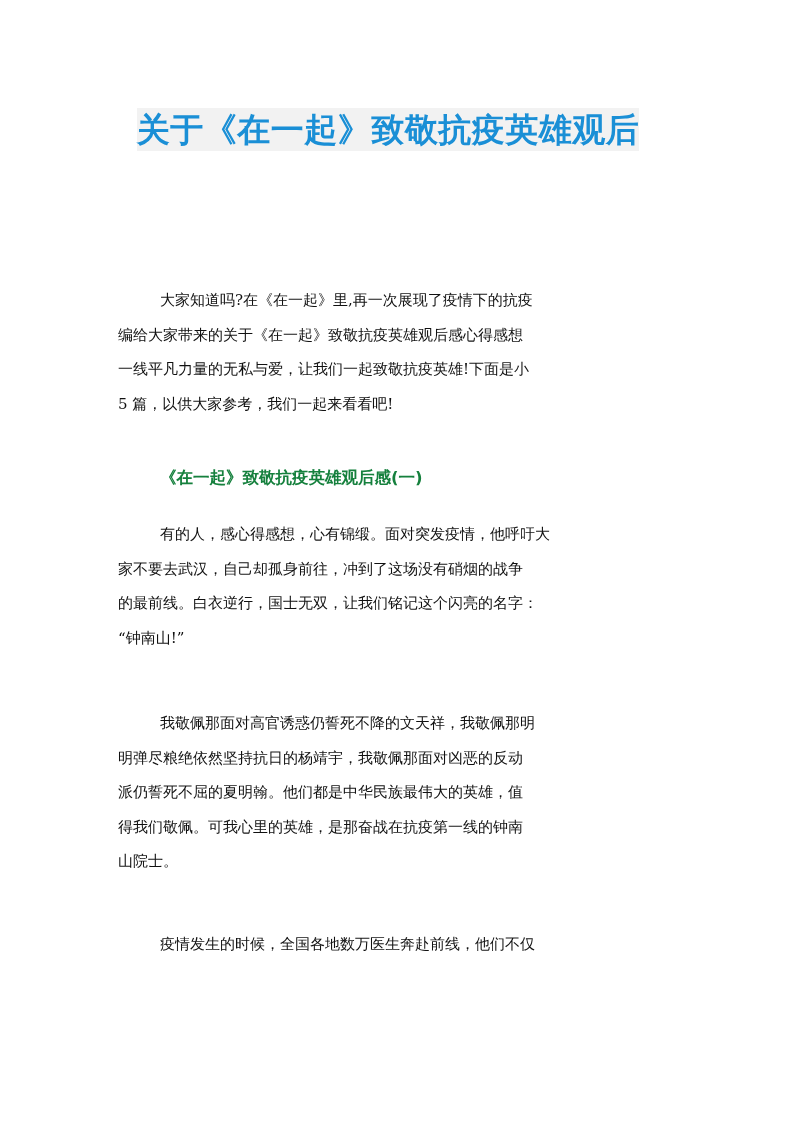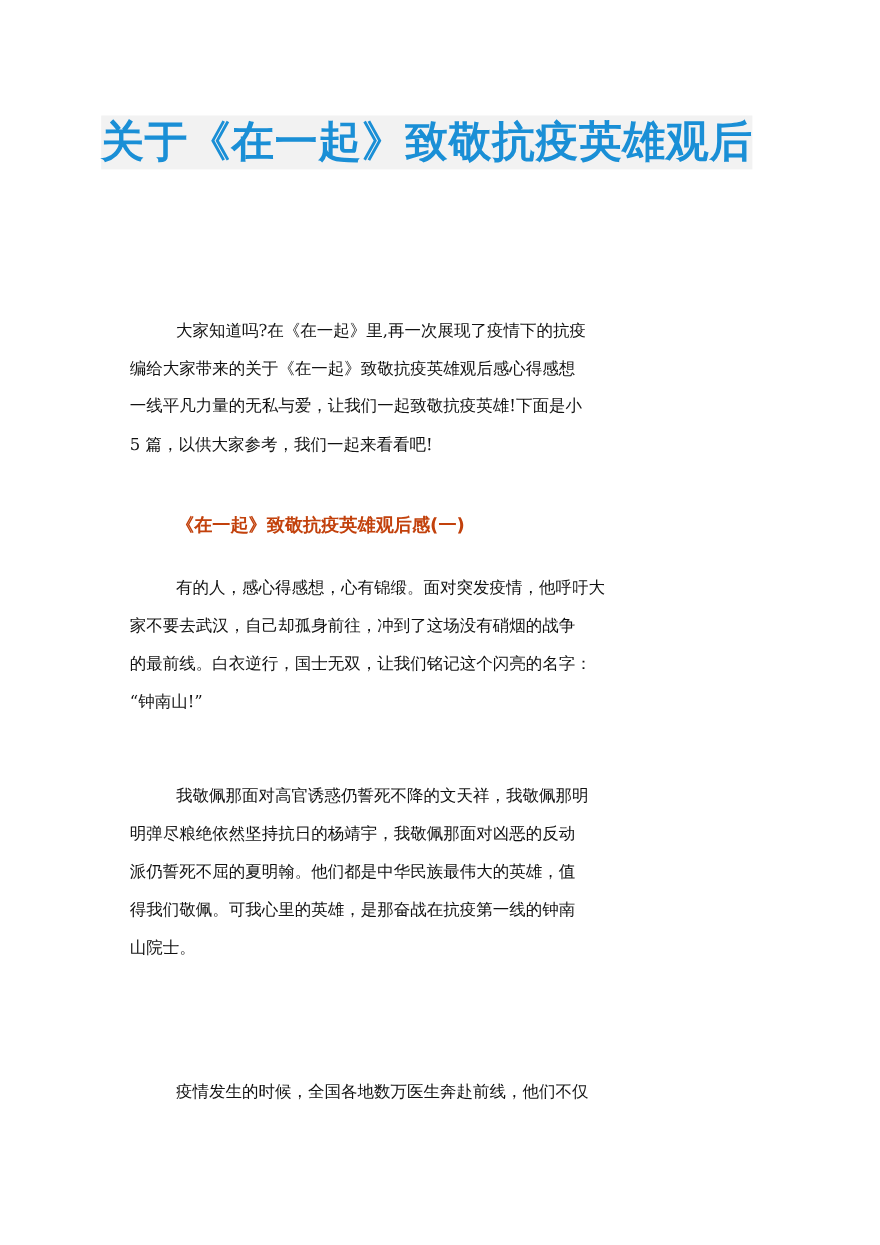--- a/index.html
+++ b/index.html
@@ -21,21 +21,21 @@
       width: 800px;
       height: 1132px;
     }
     .title {
       position: absolute;
       left: 0;
       width: 776px;
       text-align: center;
       font-family: "DejaVu Sans", "Liberation Sans", sans-serif;
       font-weight: bold;
-      font-size: 39px;
+      font-size: 33px;
       color: #1a8fd6;
       line-height: 46px;
       letter-spacing: 0.5px;
     }
     .title .hl {
       background: #f2f2f2;
       padding: 2px 0;
     }
     .title-line1 { top: 107px; }
     .title-line2 { top: 172px; }
@@ -57,21 +57,21 @@
     }
     .indent { padding-left: 42px; }
 
     .subheading {
       position: absolute;
       left: 160px;
       top: 463px;
       font-family: "DejaVu Sans", "Liberation Sans", sans-serif;
       font-weight: bold;
       font-size: 16.5px;
-      color: #c2410c;
+      color: #15803d;
       line-height: 30px;
     }
   </style>
 </head>
 <body>
 
 <div class="page">
 
   <div class="title title-line1">
     <span class="hl">关于《在一起》致敬抗疫英雄观后</span>
@@ -94,17 +94,17 @@
   </div>
 
   <div class="para" style="top:706px;">
     <span class="line indent">我敬佩那面对高官诱惑仍誓死不降的文天祥，我敬佩那明</span>
     <span class="line">明弹尽粮绝依然坚持抗日的杨靖宇，我敬佩那面对凶恶的反动</span>
     <span class="line">派仍誓死不屈的夏明翰。他们都是中华民族最伟大的英雄，值</span>
     <span class="line">得我们敬佩。可我心里的英雄，是那奋战在抗疫第一线的钟南</span>
     <span class="line">山院士。</span>
   </div>
 
-  <div class="para" style="top:927px;margin-top:48px;">
+  <div class="para" style="top:927px;">
     <span class="line indent">疫情发生的时候，全国各地数万医生奔赴前线，他们不仅</span>
   </div>
 
 </div>
 
 </body></html>

